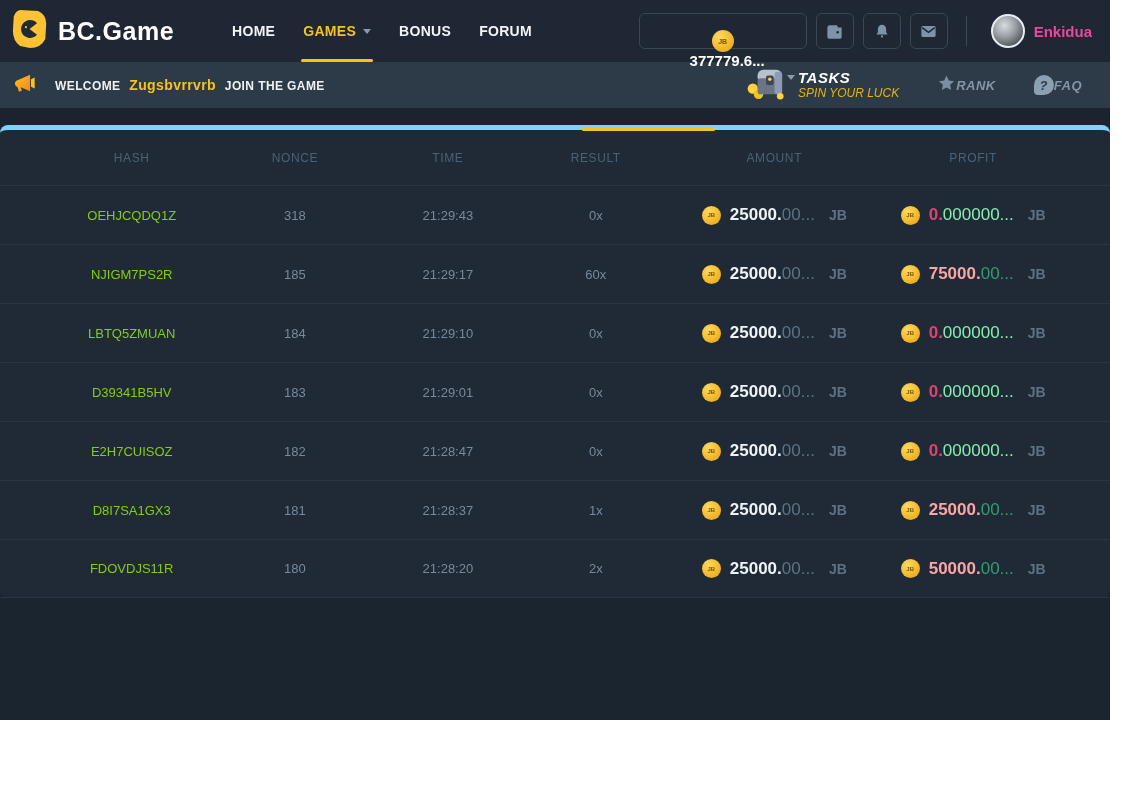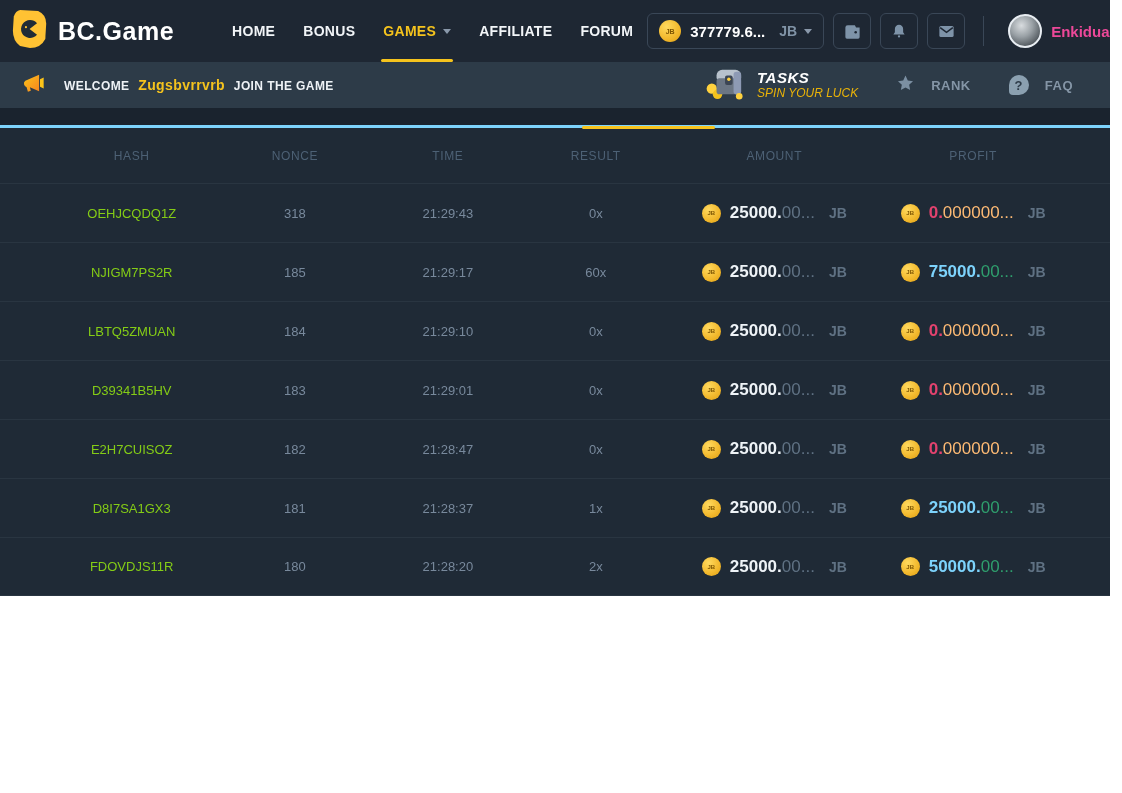--- a/index.html
+++ b/index.html
@@ -1,72 +1,72 @@
 <!DOCTYPE html>
 <html><head>
 <meta charset="utf-8">
 <style>
   html,body{margin:0;padding:0;}
   body{width:1122px;height:793px;background:#ffffff;font-family:"Liberation Sans",sans-serif;-webkit-font-smoothing:antialiased;}
-  .app{position:relative;width:1110px;height:596px;background:#1b2530;overflow:hidden;}
+  .app{position:relative;width:1110px;height:720px;background:#1b2530;overflow:hidden;}
 
   
   .navbar{height:62px;background:#1e2733;display:flex;align-items:center;padding:0 12px;box-sizing:border-box;}
   .logo{display:flex;align-items:center;cursor:pointer;}
   .brand{color:#ffffff;font-size:25px;font-weight:bold;margin-left:10px;letter-spacing:.5px;}
   .nav{display:flex;margin-left:44px;align-items:stretch;height:62px;}
   .nav-item{color:#f2f5f8;font-size:14px;font-weight:bold;letter-spacing:.3px;display:flex;align-items:center;padding:16px 14px;position:relative;cursor:pointer;}
   .nav-item.active{color:#f5c31d;}
   .nav-item.active::after{content:"";position:absolute;bottom:0;left:12px;right:12px;height:3px;background:#f5c31d;border-radius:2px;}
   .caret{width:0;height:0;border-left:4px solid transparent;border-right:4px solid transparent;border-top:5px solid #8a99ab;margin-left:7px;display:inline-block;}
   .nav-right{margin-left:auto;display:flex;align-items:center;gap:9px;}
-  .balance-pill{display:flex;align-items:center;border:1px solid #3a4757;border-radius:6px;height:36px;padding:16px 11px;min-width:168px;box-sizing:border-box;cursor:pointer;}
+  .balance-pill{display:flex;align-items:center;border:1px solid #3a4757;border-radius:6px;height:36px;padding:16px 11px;min-width:168px;box-sizing:border-box;cursor:pointer;flex-direction:column;}
   .coin{border-radius:50%;background:radial-gradient(circle at 35% 30%,#ffd95e,#f3ba2f 55%,#df9f12);color:#7d5400;font-weight:bold;display:flex;align-items:center;justify-content:center;flex:none;}
   .coin.big{width:22px;height:22px;font-size:7px;}
   .coin.small{width:19px;height:19px;font-size:6px;}
   .balance-val{color:#ffffff;font-size:15px;font-weight:bold;margin-left:9px;}
   .balance-cur{color:#8093a6;font-size:14px;font-weight:bold;margin-left:auto;padding-left:14px;display:flex;align-items:center;}
   .icon-btn{width:38px;height:36px;border:1px solid #3a4757;border-radius:6px;display:flex;align-items:center;justify-content:center;cursor:pointer;box-sizing:border-box;}
   .icon-btn svg{display:block;}
   .vdivider{width:1px;height:30px;background:#3a4757;margin:0 9px;}
   .user{display:flex;align-items:center;gap:9px;cursor:pointer;padding:0 6px;}
   .avatar{width:34px;height:34px;border-radius:50%;border:2px solid #e8edf2;background:radial-gradient(circle at 38% 32%,#d8dcdf,#9aa1a6 40%,#565d63 75%,#2c3136);box-sizing:border-box;flex:none;}
   .user-name{color:#ec4899;font-size:15px;font-weight:bold;}
 
   
-  .welcome{height:46px;background:#2d3b48;display:flex;align-items:center;padding:0 23px;box-sizing:border-box;}
+  .welcome{height:46px;background:#2d3b48;display:flex;align-items:center;padding:0 14px;box-sizing:border-box;}
   .welcome-msg{margin-left:18px;font-size:12px;font-weight:bold;color:#eef2f6;letter-spacing:.4px;white-space:nowrap;}
   .welcome-user{color:#f5c31d;font-size:14px;margin:0 5px;}
   .welcome-right{margin-left:auto;display:flex;align-items:center;gap:38px;padding-right:14px;justify-content:space-between;}
   .tasks{display:flex;align-items:center;gap:10px;cursor:pointer;}
   .tasks-text{display:flex;flex-direction:column;line-height:1.15;}
   .tasks-title{font-style:italic;font-weight:bold;color:#ffffff;font-size:15px;letter-spacing:.5px;}
   .tasks-sub{font-style:italic;color:#eab308;font-size:12px;}
-  .pill-link{display:flex;align-items:center;gap:16px;color:#8495a6;font-size:13px;font-weight:bold;letter-spacing:.5px;cursor:pointer;}
+  .pill-link{display:flex;align-items:center;gap:0;color:#8495a6;font-size:13px;font-weight:bold;letter-spacing:.5px;cursor:pointer;font-style:italic;}
   .faq-bubble{width:20px;height:20px;border-radius:50% 50% 50% 4px;background:#8ba0b0;color:#2d3b48;font-size:13px;font-weight:bold;display:flex;align-items:center;justify-content:center;}
 
   
   .content-gap{height:17px;background:#1a232e;}
-  .table-section{position:relative;border-top:3px solid #7dd3fc;background:#1f2a36;}
+  .table-section{position:relative;border-top:5px solid #7dd3fc;background:#1f2a36;border-radius:8px;}
   .tab-indicator{position:absolute;top:-2px;left:582px;width:133px;height:3px;background:#f5c31d;border-radius:2px;}
   .thead,.trow{display:grid;grid-template-columns:17% 15% 15% 14% 21% 18%;align-items:center;padding:0 45px;box-sizing:border-box;}
   .thead{height:55px;color:#4d6175;font-size:12px;letter-spacing:.6px;}
   .thead .c{text-align:center;}
   .trow{height:59px;border-top:1px solid #293541;font-size:13px;color:#78899c;cursor:pointer;}
   .trow:last-child{border-bottom:1px solid #293541;}
   .c{text-align:center;}
   .c.hash{color:#84cc16;}
   .money{display:flex;align-items:center;justify-content:center;gap:9px;text-align:left;}
   .num{font-size:17px;white-space:nowrap;}
   .num .main{font-weight:bold;color:#eef3f7;font-style:normal;}
   .num .frac{color:#5f7183;font-style:normal;font-weight:normal;}
   .unit{color:#5f7183;font-size:14px;margin-left:5px;font-weight:bold;}
   .trow[data-outcome="loss"] .profit .main{color:#e2426e;}
-  .trow[data-outcome="loss"] .profit .frac{color:#fdba74;text-align:center;}
-  .trow[data-outcome="win"] .profit .main{color:#7dd3fc;}
+  .trow[data-outcome="loss"] .profit .frac{color:#86efac;text-align:center;}
+  .trow[data-outcome="win"] .profit .main{color:#fca5a5;}
   .trow[data-outcome="win"] .profit .frac{color:#2f9e6d;}
 </style>
 </head>
 <body>
 
 <div class="app">
 
   <div class="navbar">
     <div class="logo">
       <span>
@@ -75,26 +75,25 @@
           <path fill="#202b36" d="M20 12 a10 10 0 1 0 7.8 16.3 L19.5 22 l8.3-6.3 A10 10 0 0 0 20 12 z"></path>
           <circle cx="15.5" cy="20" r="2.6" fill="#202b36"></circle>
           <circle cx="15.5" cy="20" r="1.2" fill="#ffc233"></circle>
         </svg>
       </span>
       <span class="brand">BC.Game</span>
     </div>
 
     <div class="nav">
       <div class="nav-item">HOME</div>
-      <div class="nav-item">BONUS</div>
       <div class="nav-item active">
         <span>GAMES</span>
         <span class="caret"></span>
       </div>
-      <div class="nav-item">AFFILIATE</div>
+      <div class="nav-item">BONUS</div>
       <div class="nav-item">FORUM</div>
     </div>
 
     <div class="nav-right">
       <div class="balance-pill">
         <span class="coin big">JB</span>
         <span class="balance-val">377779.6...</span>
         <span class="balance-cur">
           <span>JB</span>
           <span class="caret"></span>

